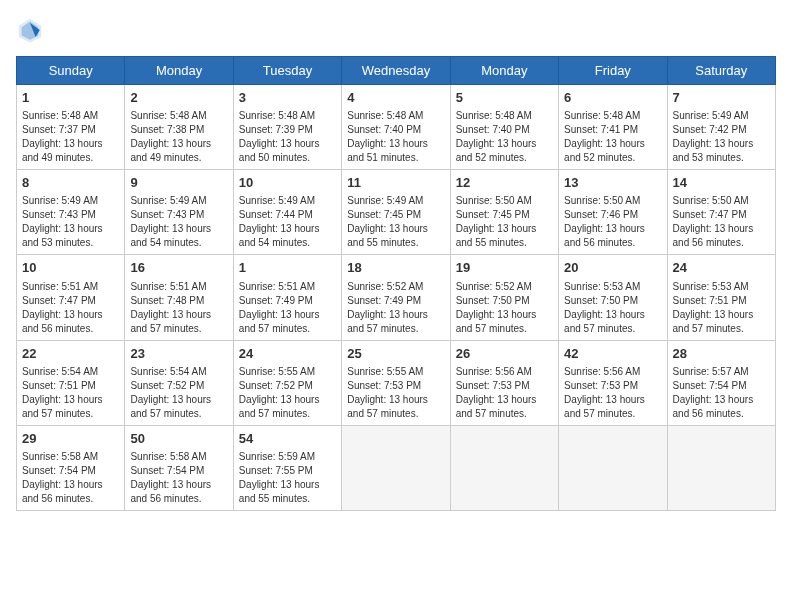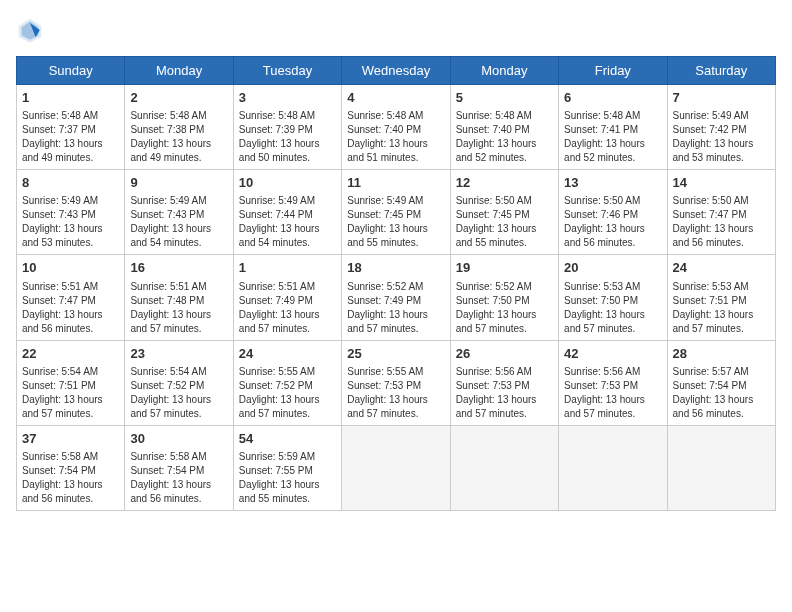--- a/index.html
+++ b/index.html
@@ -316,28 +316,28 @@
         <td>
           <span class="day-num">28</span>
           <div class="day-info" style="white-space: pre-line;">Sunrise: 5:57 AM
 Sunset: 7:54 PM
 Daylight: 13 hours
 and 56 minutes.</div>
         </td>
       </tr>
       <tr>
         <td>
-          <span class="day-num">37</span>
+          <span class="day-num">29</span>
           <div class="day-info" style="white-space: pre-line;">Sunrise: 5:58 AM
 Sunset: 7:54 PM
 Daylight: 13 hours
 and 56 minutes.</div>
         </td>
         <td>
-          <span class="day-num">30</span>
+          <span class="day-num">50</span>
           <div class="day-info" style="white-space: pre-line;">Sunrise: 5:58 AM
 Sunset: 7:54 PM
 Daylight: 13 hours
 and 56 minutes.</div>
         </td>
         <td>
           <span class="day-num">54</span>
           <div class="day-info" style="white-space: pre-line;">Sunrise: 5:59 AM
 Sunset: 7:55 PM
 Daylight: 13 hours

